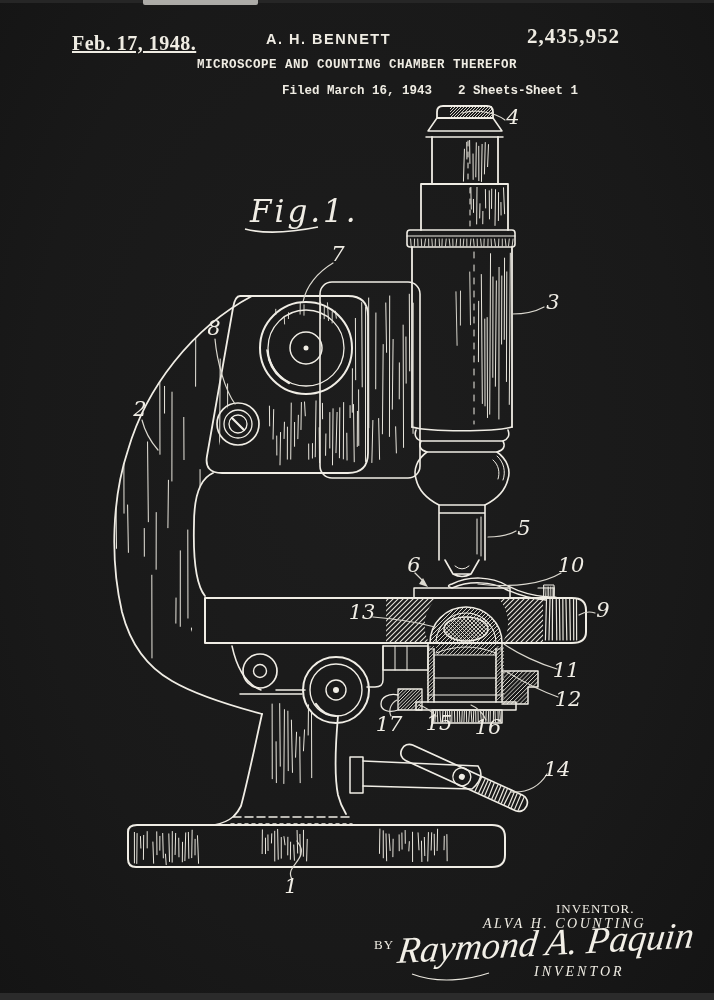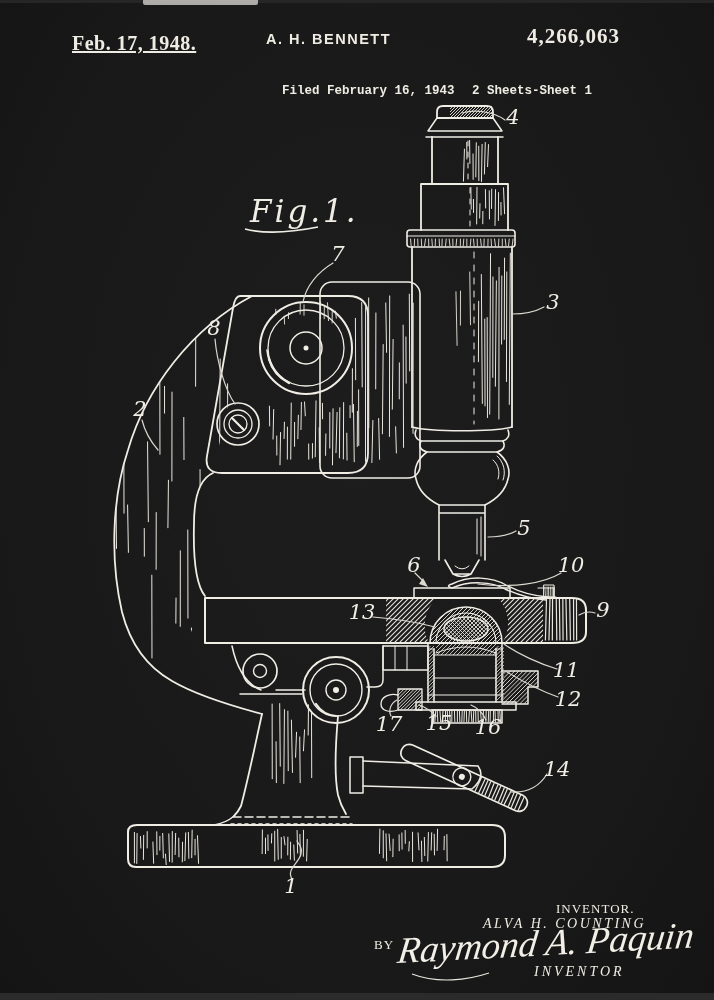--- a/index.html
+++ b/index.html
@@ -7,21 +7,21 @@
     position:relative;width:714px;height:1000px;overflow:hidden;
     background:radial-gradient(ellipse at 50% 45%, #1d1d1d 0%, #191919 65%, #141414 100%);
     font-family:"Liberation Serif", serif;
   }
   .txt{position:absolute;color:#efece3;white-space:nowrap;}
   .date{left:72px;top:32px;font:bold 20px "Liberation Serif",serif;letter-spacing:.5px;text-decoration:underline;}
   .appname{left:0;top:31px;width:657px;text-align:center;font:bold 14.5px "Liberation Sans",sans-serif;letter-spacing:1.5px;}
   .patnum{left:527px;top:24px;font:bold 21px "Liberation Serif",serif;letter-spacing:1px;}
   .ptitle{left:0;top:58px;width:714px;text-align:center;font:bold 12.5px "Liberation Mono",monospace;letter-spacing:.5px;}
   .filed{left:282px;top:84px;font:bold 12.5px "Liberation Mono",monospace;}
-  .sheet{left:472px;top:84px;font:bold 12.5px "Liberation Mono",monospace;text-align:center;}
+  .sheet{left:458px;top:84px;font:bold 12.5px "Liberation Mono",monospace;text-align:center;}
   .inventor-label{left:556px;top:901px;font:13px "Liberation Serif",serif;letter-spacing:1px;}
   .inventor-name{left:483px;top:916px;font:italic 14px "Liberation Serif",serif;letter-spacing:2.5px;}
   .by-label{left:374px;top:937px;font:13px "Liberation Serif",serif;letter-spacing:1px;text-align:right;}
   .signature{left:398px;top:929px;font:italic 37px "Liberation Serif",serif;
              transform:rotate(-3deg) skewX(-10deg);transform-origin:left center;color:#f2efe7;}
   .attorney-label{left:534px;top:964px;font:italic 14px "Liberation Serif",serif;letter-spacing:3px;}
   .strip-top{position:absolute;left:0;top:0;width:714px;height:3px;background:#262626;}
   .sliver{position:absolute;left:143px;top:0;width:115px;height:5px;background:#c6c4bf;opacity:.85;border-radius:0 0 2px 2px;}
   .strip-bottom{position:absolute;left:0;top:993px;width:714px;height:7px;background:#2b2b2b;}
   svg.drawing{position:absolute;left:0;top:0;}
@@ -30,22 +30,23 @@
 </style>
 </head>
 <body>
 
 <div class="page">
   <div class="strip-top"></div>
   <div class="sliver"></div>
 
   <div class="txt date">Feb. 17, 1948.</div>
   <div class="txt appname">A. H. BENNETT</div>
-  <div class="txt patnum">4,266,063</div>
-  <div class="txt filed">Filed February 16, 1943</div>
+  <div class="txt patnum">2,435,952</div>
+  <div class="txt ptitle">MICROSCOPE AND COUNTING CHAMBER THEREFOR</div>
+  <div class="txt filed">Filed March 16, 1943</div>
   <div class="txt sheet">2 Sheets-Sheet 1</div>
 
   <svg class="drawing" width="714" height="1000" viewBox="0 0 714 1000">
     <defs>
       <clipPath id="armClip">
         <path d="M252,296 C192,328 146,388 128,450 C112,498 110,560 122,612 C131,647 149,668 172,681 L205,596 C197,586 193,560 194,524 C194,498 199,479 213,473 Z"></path>
       </clipPath>
       <clipPath id="stageLclip">
           <path d="M386,598 H437 A37,37 0 0 0 429,643 H386 Z"></path>
         </clipPath>

